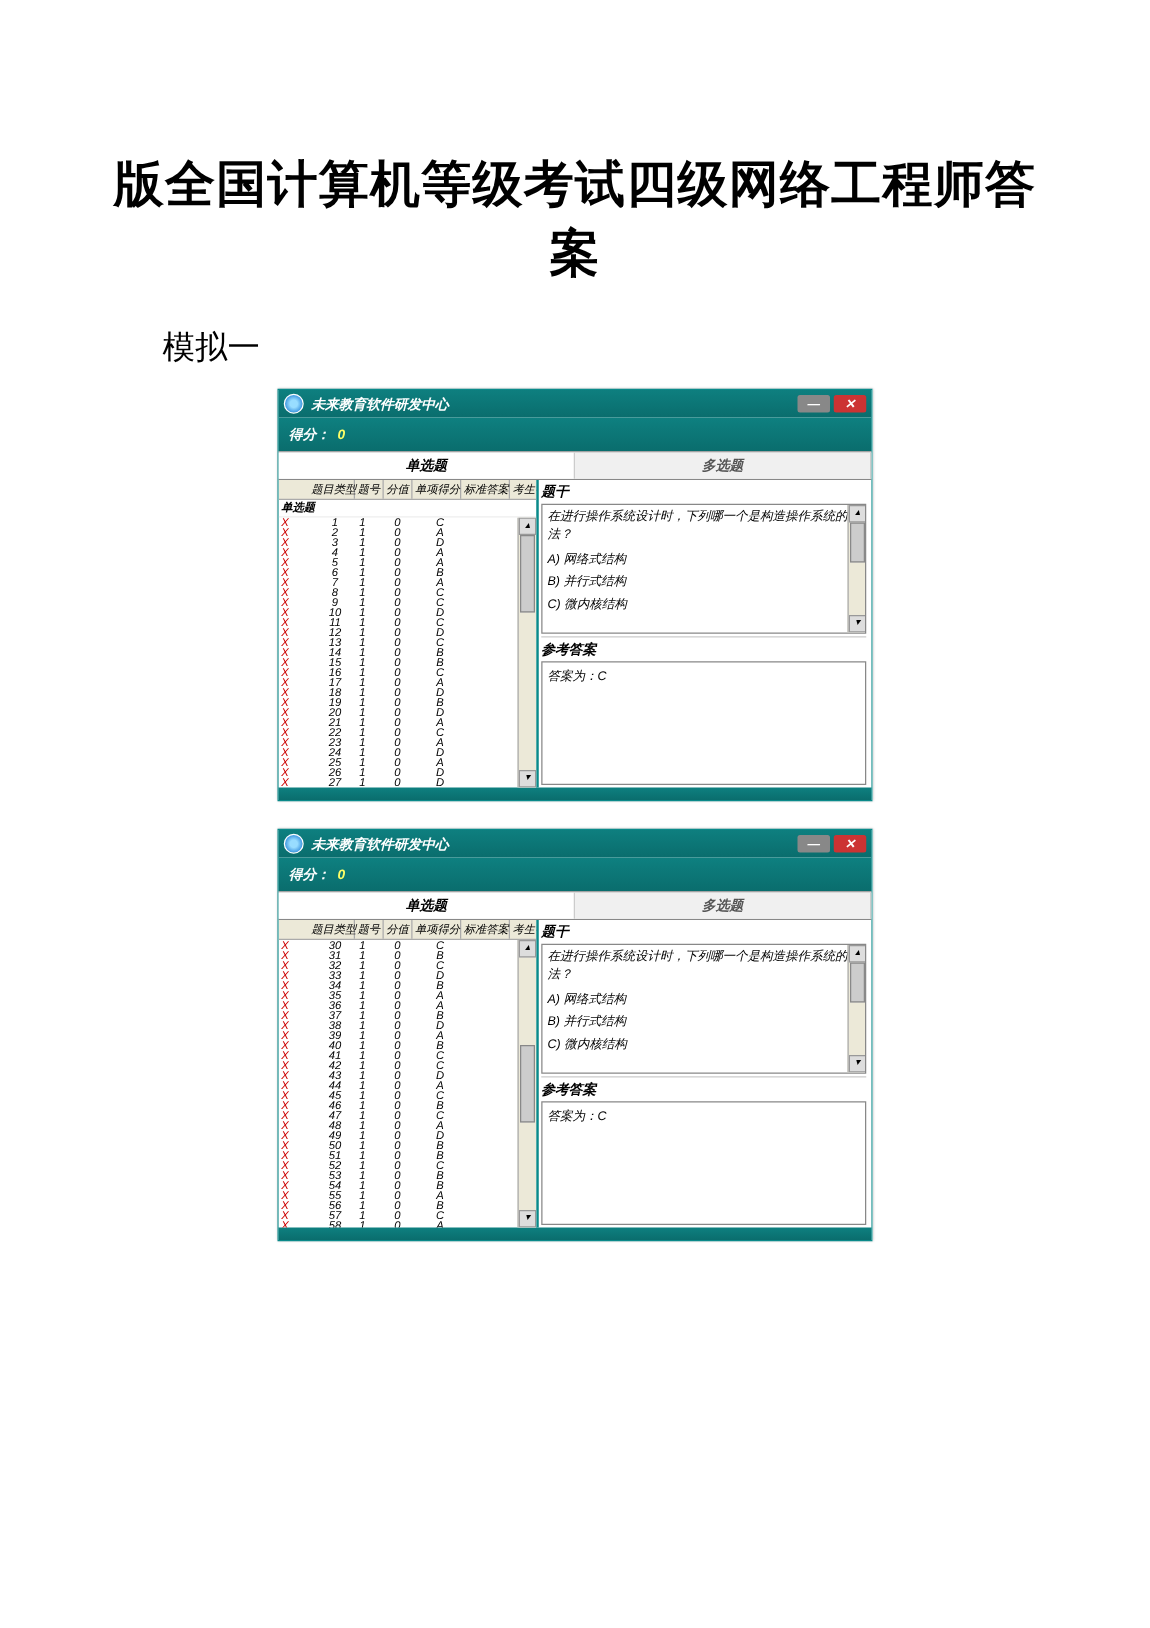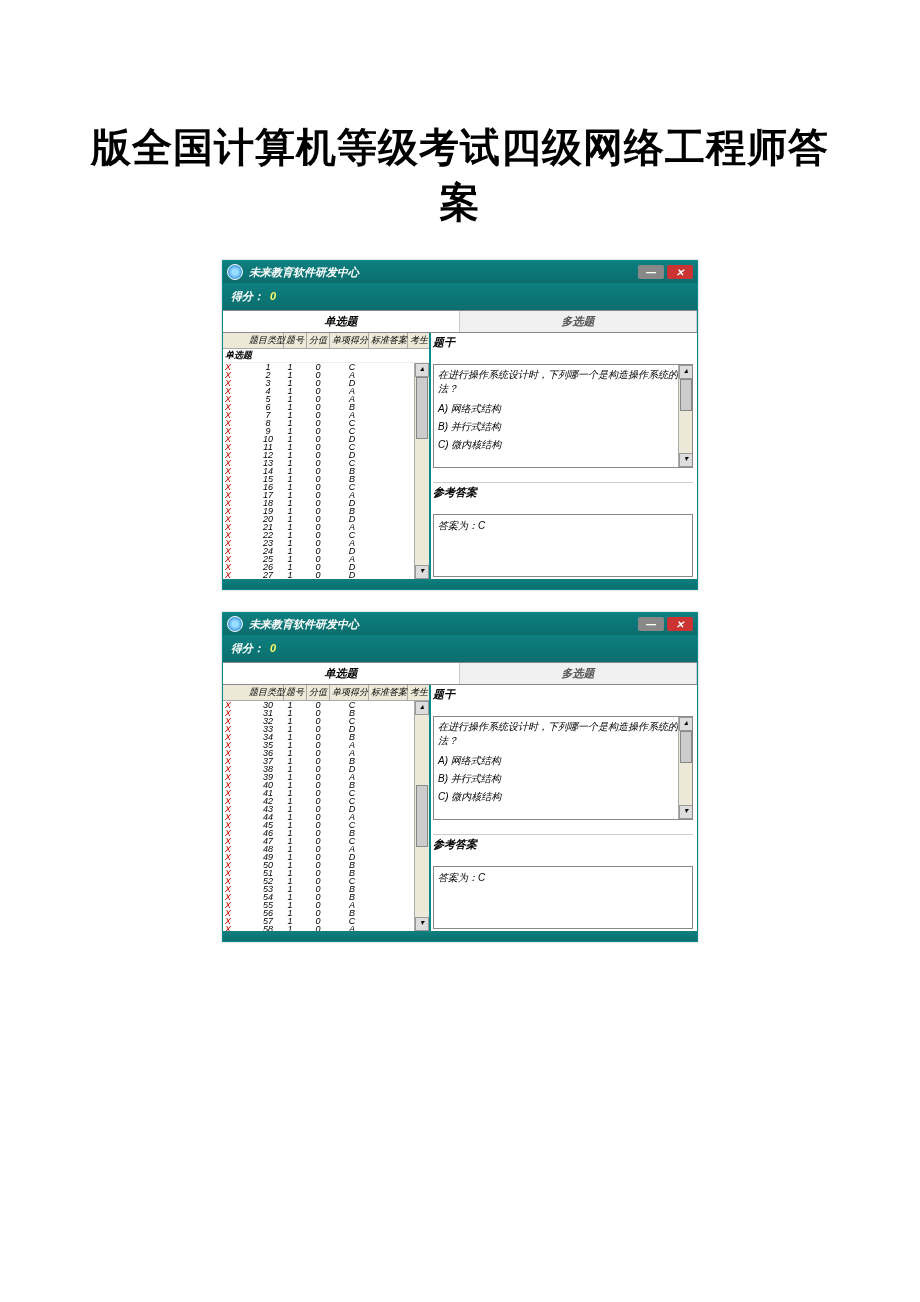--- a/index.html
+++ b/index.html
@@ -173,21 +173,21 @@
     position: absolute;
     left: 1px; right: 1px;
     background: #ccc;
     border: 1px solid #888;
   }
   .right-pane {
     flex: 1;
     display: flex;
     flex-direction: column;
     padding: 2px 4px 2px 2px;
-    gap: 14px;
+    gap: 2px;
   }
   .q-title {
     font-size: 11px;
     font-weight: bold;
   }
   .q-box {
     border: 1px solid #888;
     height: 96px;
     padding: 3px 4px;
     font-size: 10px;
@@ -213,20 +213,21 @@
     background: linear-gradient(#0e8080, #0a6d6d);
     height: 10px;
   }
 </style>
 </head>
 <body>
 
 <div class="page">
 
   <div class="title">版全国计算机等级考试四级网络工程师答案</div>
+  <div class="subtitle">模拟一</div>
 
   <div class="app-window">
     <div class="titlebar">
       <div class="logo"></div>
       <span>未来教育软件研发中心</span>
       <div class="spacer"></div>
       <div class="win-btn min-btn">—</div>
       <div class="win-btn close-btn">✕</div>
     </div>
     <div class="scorebar">

